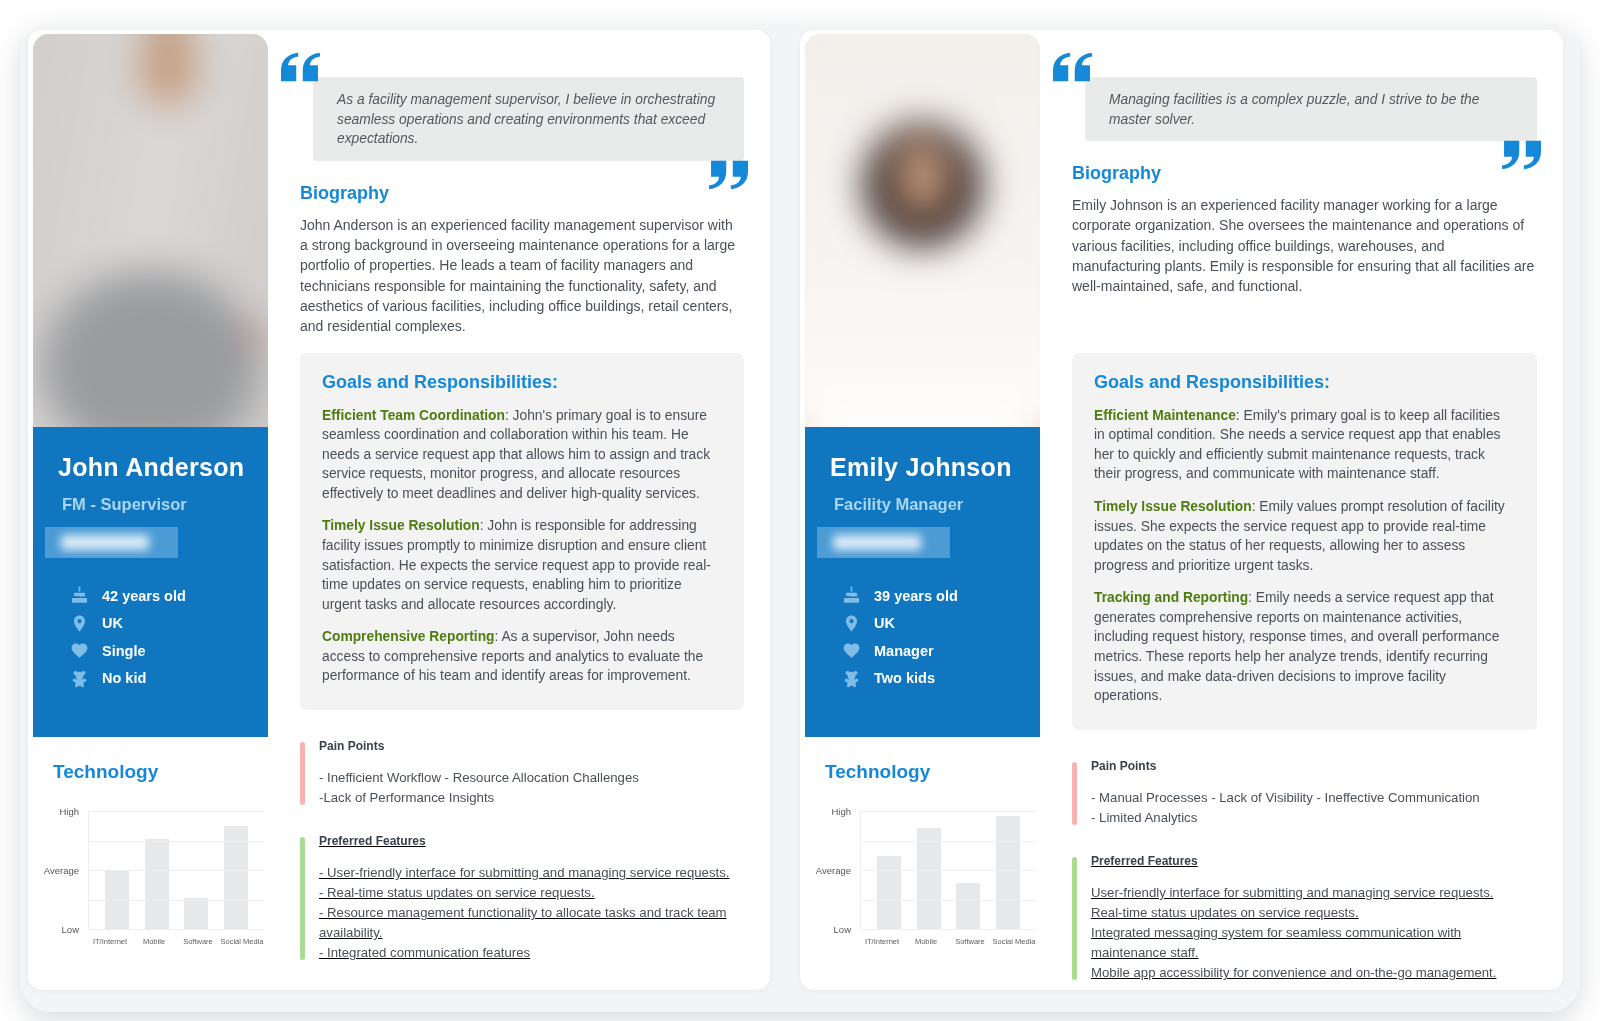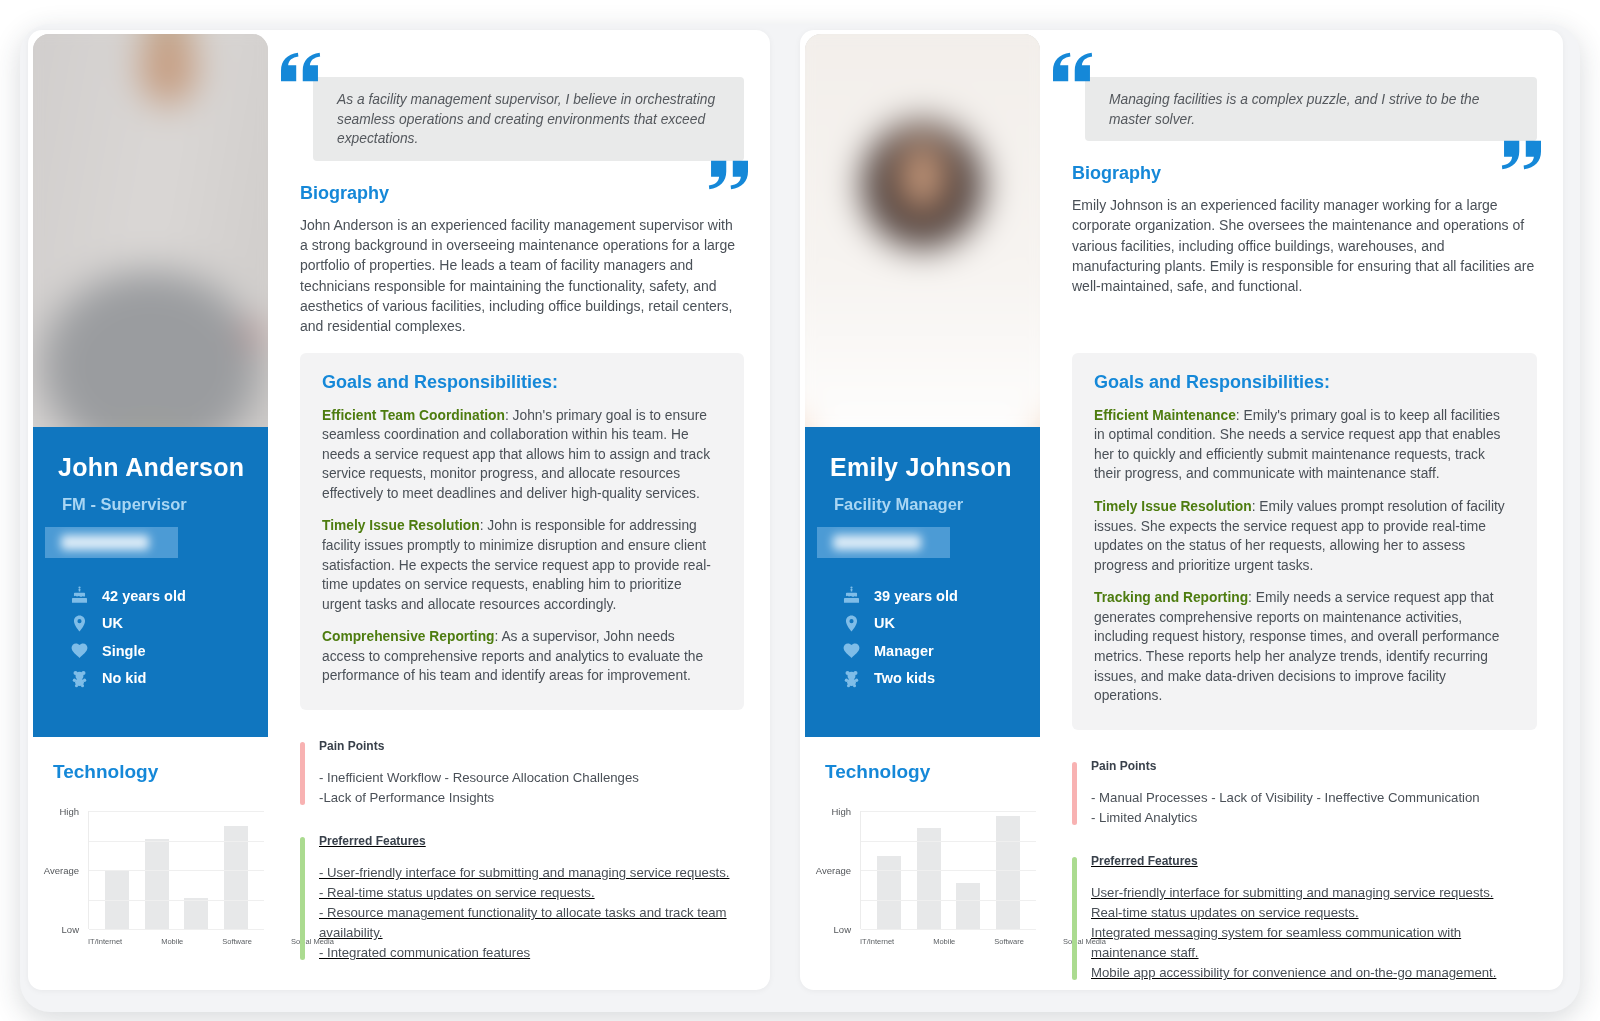--- a/index.html
+++ b/index.html
@@ -51,21 +51,21 @@
   .tech { margin-top:24px; }
   .tech h3 { margin-left:20px; font-size:19px; font-weight:800; color:var(--accent-blue,#1588d8); }
   .chart { margin-top:28px; display:flex; position:relative; height:152px; }
   .ylab { width:55px; height:118px; position:relative; font-size:9.5px; color:#54575b; }
   .ylab span { position:absolute; right:9px; transform:translateY(-50%); white-space:nowrap; }
   .plot { width:176px; height:118px; position:relative; border-left:1px solid #ececec; }
   .grid { position:absolute; left:0; right:0; height:1px; background:#efefef; }
   .bars { position:absolute; inset:0; display:flex; justify-content:space-evenly; align-items:stretch; }
   .barcol { width:24px; display:flex; align-items:flex-end; }
   .bar { width:100%; background:var(--chart-bar,#e7e8e9); }
-  .xlabs { position:absolute; left:55px; top:126px; width:176px; display:flex; justify-content:space-between;gap:39px; }
+  .xlabs { position:absolute; left:55px; top:126px; width:176px; display:flex; justify-content:space-between; }
   .xlab { flex:1; text-align:center; font-size:7.5px; color:#5a5e62; white-space:nowrap; }
 
   
   .content { position:absolute; left:272px; right:26px; top:0; }
 
   .quote-row { position:relative; margin-top:47px; }
   .qbox { margin-left:13px; background:var(--quote-gray,#e9eaea); border-radius:4px;
           padding:13px 26px 12px 24px; font-style:italic; font-size:13.8px; line-height:1.42; color:#54585d; }
   .qmark { position:absolute; fill:var(--accent-blue,#1478c8); }
   .q-open  { left:-19px; top:-25px; }

